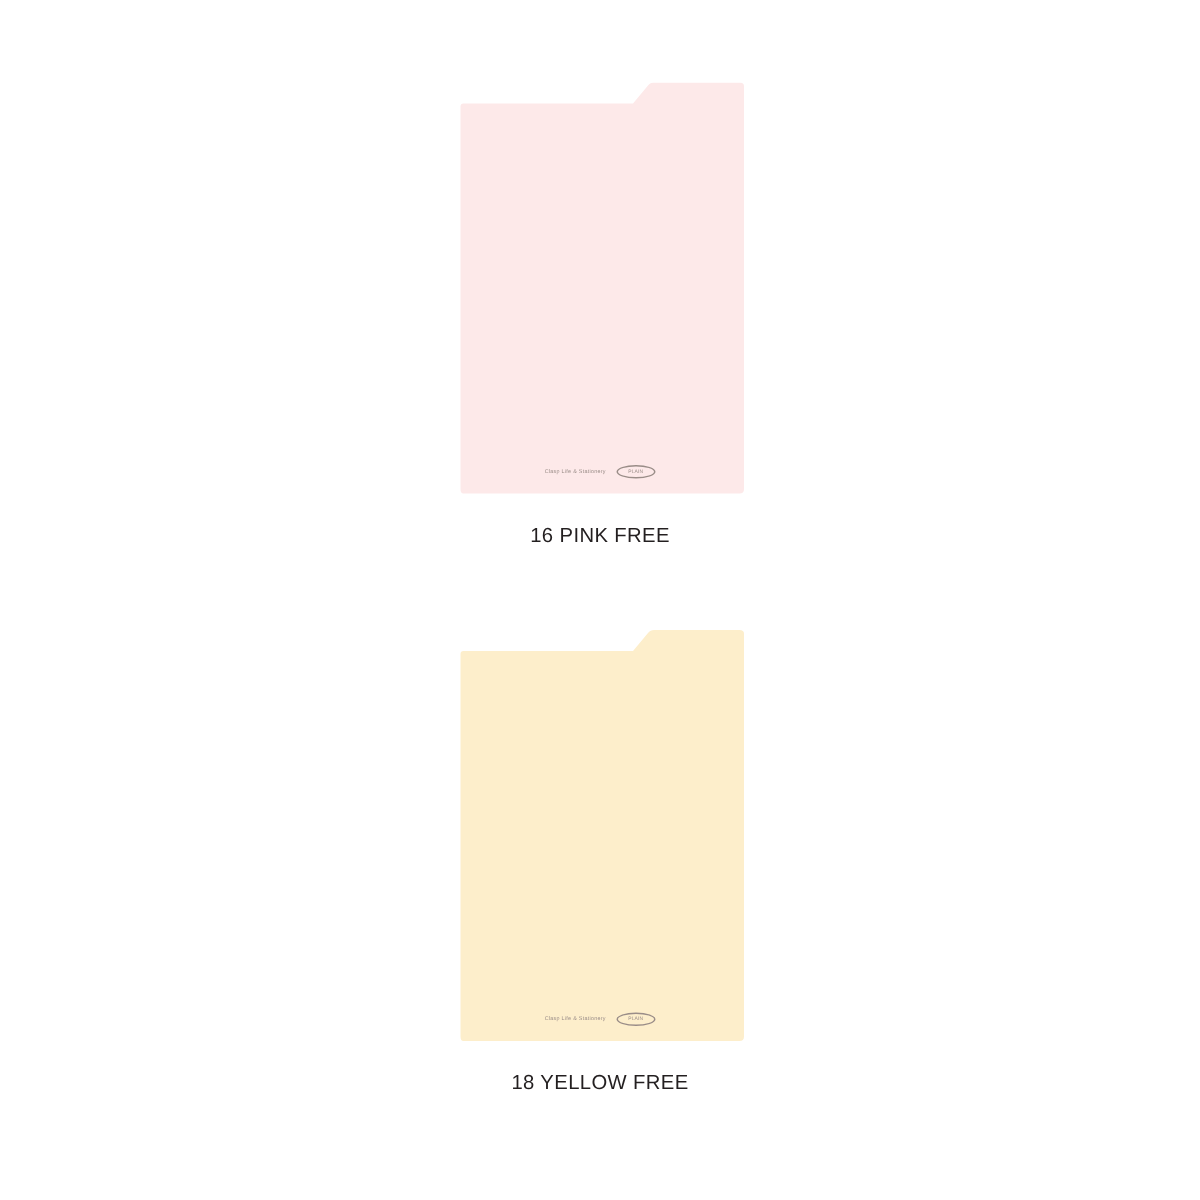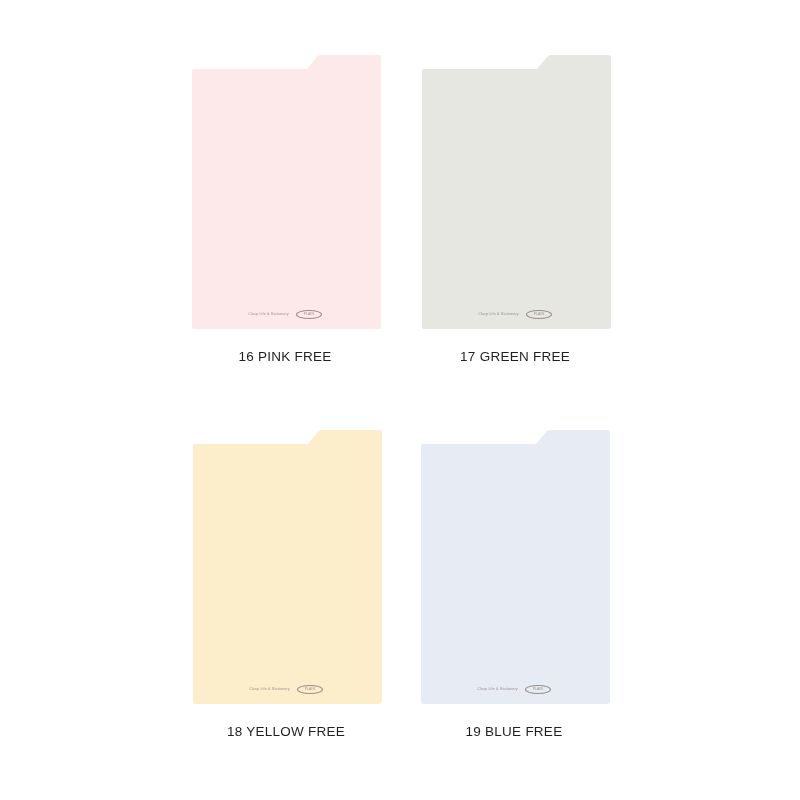--- a/index.html
+++ b/index.html
@@ -22,21 +22,21 @@
   
   .product-row {
     position: absolute;
     left: 0;
     width: 800px;
     display: flex;
     justify-content: center;
   }
 
   #row-top    { top: 55px;  gap: 38px; }
-  #row-bottom { top: 430px; gap: 36px; }
+  #row-bottom { top: 420px; gap: 36px; }
 
   
   .product-cell {
     display: flex;
     flex-direction: column;
     align-items: center;
   }
 
   
   .folder {
@@ -112,53 +112,29 @@
           <svg class="folder-shape" viewBox="0 0 192 275" preserveAspectRatio="none">
             <path d="M 3 16 Q 3 14 5 14 L 118 14 L 128 2 Q 129.5 0 132 0 L 189 0 Q 192 0 192 2.5 L 192 271 Q 192 274 189 274 L 5 274 Q 3 274 3 271 Z" fill="#fde9e9"></path>
           </svg>
           <div class="folder-footer">
             <span class="brand-tagline">Clasp Life &amp; Stationery</span>
             <span class="brand-badge">PLAIN</span>
           </div>
         </div>
         <div class="product-caption">16 PINK FREE</div>
       </div>
-      <div class="product-cell">
-        <div class="folder">
-          <svg class="folder-shape" viewBox="0 0 192 275" preserveAspectRatio="none">
-            <path d="M 3 16 Q 3 14 5 14 L 118 14 L 128 2 Q 129.5 0 132 0 L 189 0 Q 192 0 192 2.5 L 192 271 Q 192 274 189 274 L 5 274 Q 3 274 3 271 Z" fill="#e6e7e0"></path>
-          </svg>
-          <div class="folder-footer">
-            <span class="brand-tagline">Clasp Life &amp; Stationery</span>
-            <span class="brand-badge">PLAIN</span>
-          </div>
-        </div>
-        <div class="product-caption">17 GREEN FREE</div>
-      </div>
     </div>
   <div class="product-row" id="row-bottom">
       <div class="product-cell">
         <div class="folder">
           <svg class="folder-shape" viewBox="0 0 192 275" preserveAspectRatio="none">
             <path d="M 3 16 Q 3 14 5 14 L 118 14 L 128 2 Q 129.5 0 132 0 L 189 0 Q 192 0 192 2.5 L 192 271 Q 192 274 189 274 L 5 274 Q 3 274 3 271 Z" fill="#fdeecb"></path>
           </svg>
           <div class="folder-footer">
             <span class="brand-tagline">Clasp Life &amp; Stationery</span>
             <span class="brand-badge">PLAIN</span>
           </div>
         </div>
         <div class="product-caption">18 YELLOW FREE</div>
       </div>
-      <div class="product-cell">
-        <div class="folder">
-          <svg class="folder-shape" viewBox="0 0 192 275" preserveAspectRatio="none">
-            <path d="M 3 16 Q 3 14 5 14 L 118 14 L 128 2 Q 129.5 0 132 0 L 189 0 Q 192 0 192 2.5 L 192 271 Q 192 274 189 274 L 5 274 Q 3 274 3 271 Z" fill="#e6ebf4"></path>
-          </svg>
-          <div class="folder-footer">
-            <span class="brand-tagline">Clasp Life &amp; Stationery</span>
-            <span class="brand-badge">PLAIN</span>
-          </div>
-        </div>
-        <div class="product-caption">19 BLUE FREE</div>
-      </div>
     </div>
 
 </div>
 
 </body></html>

